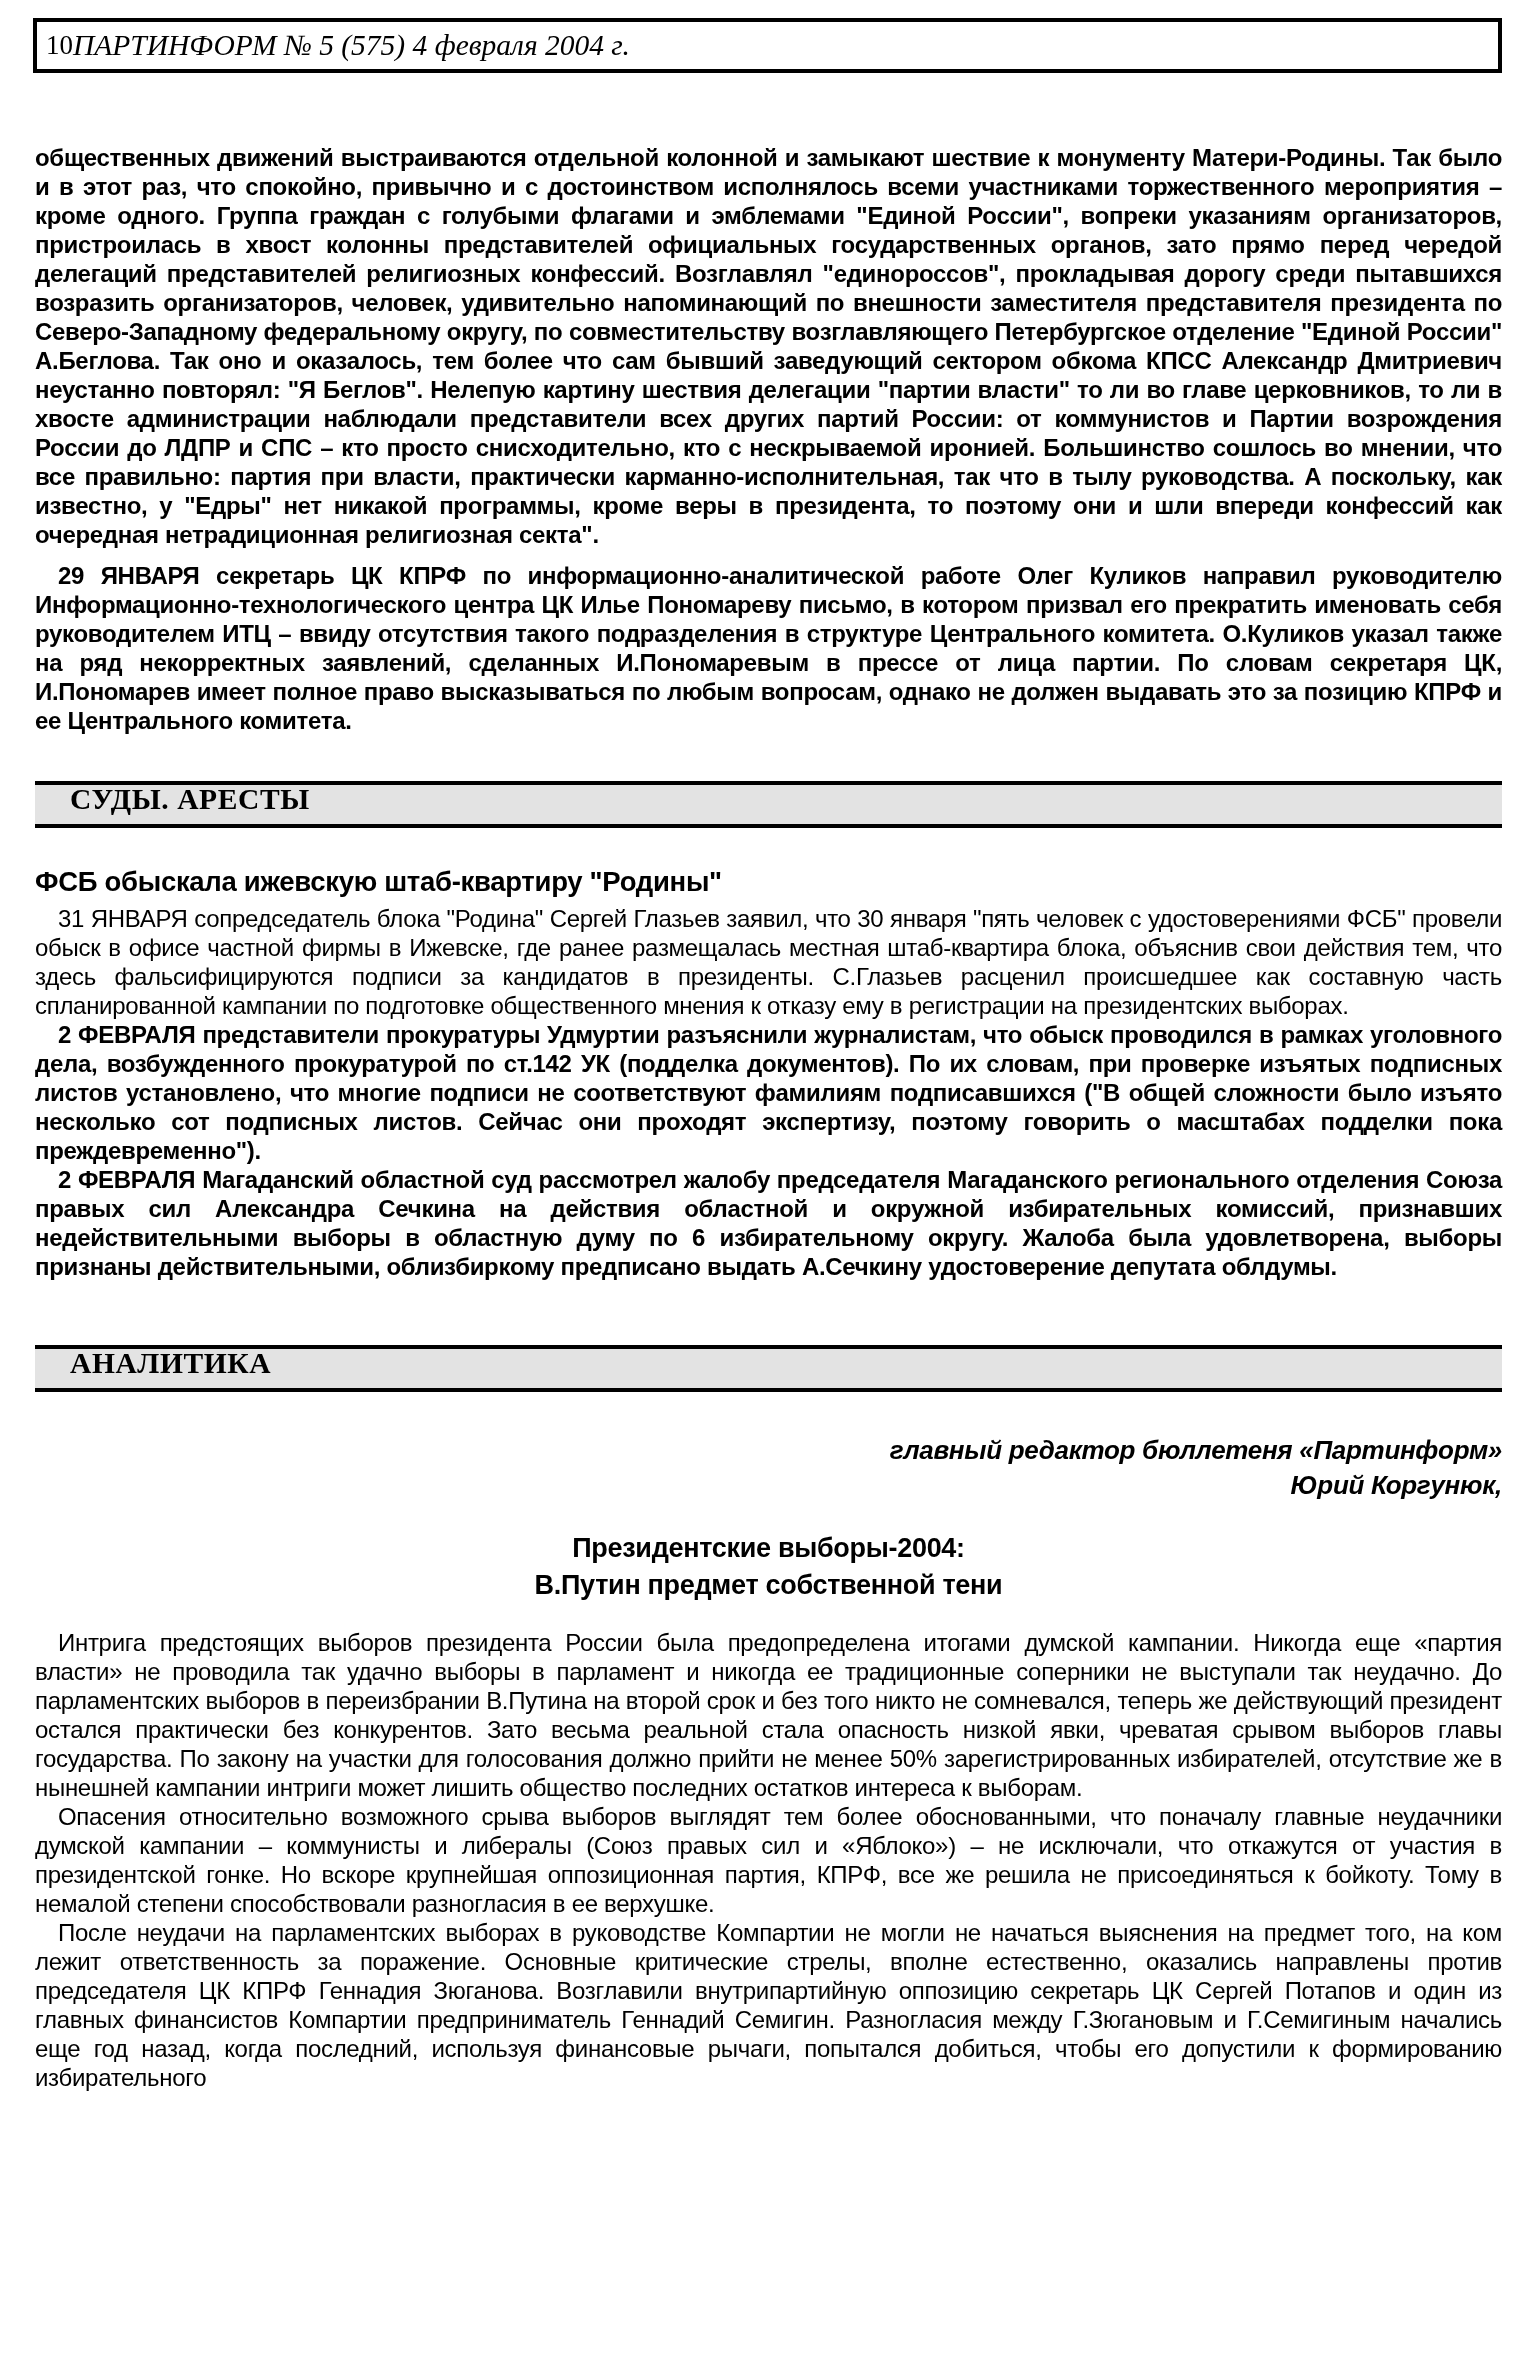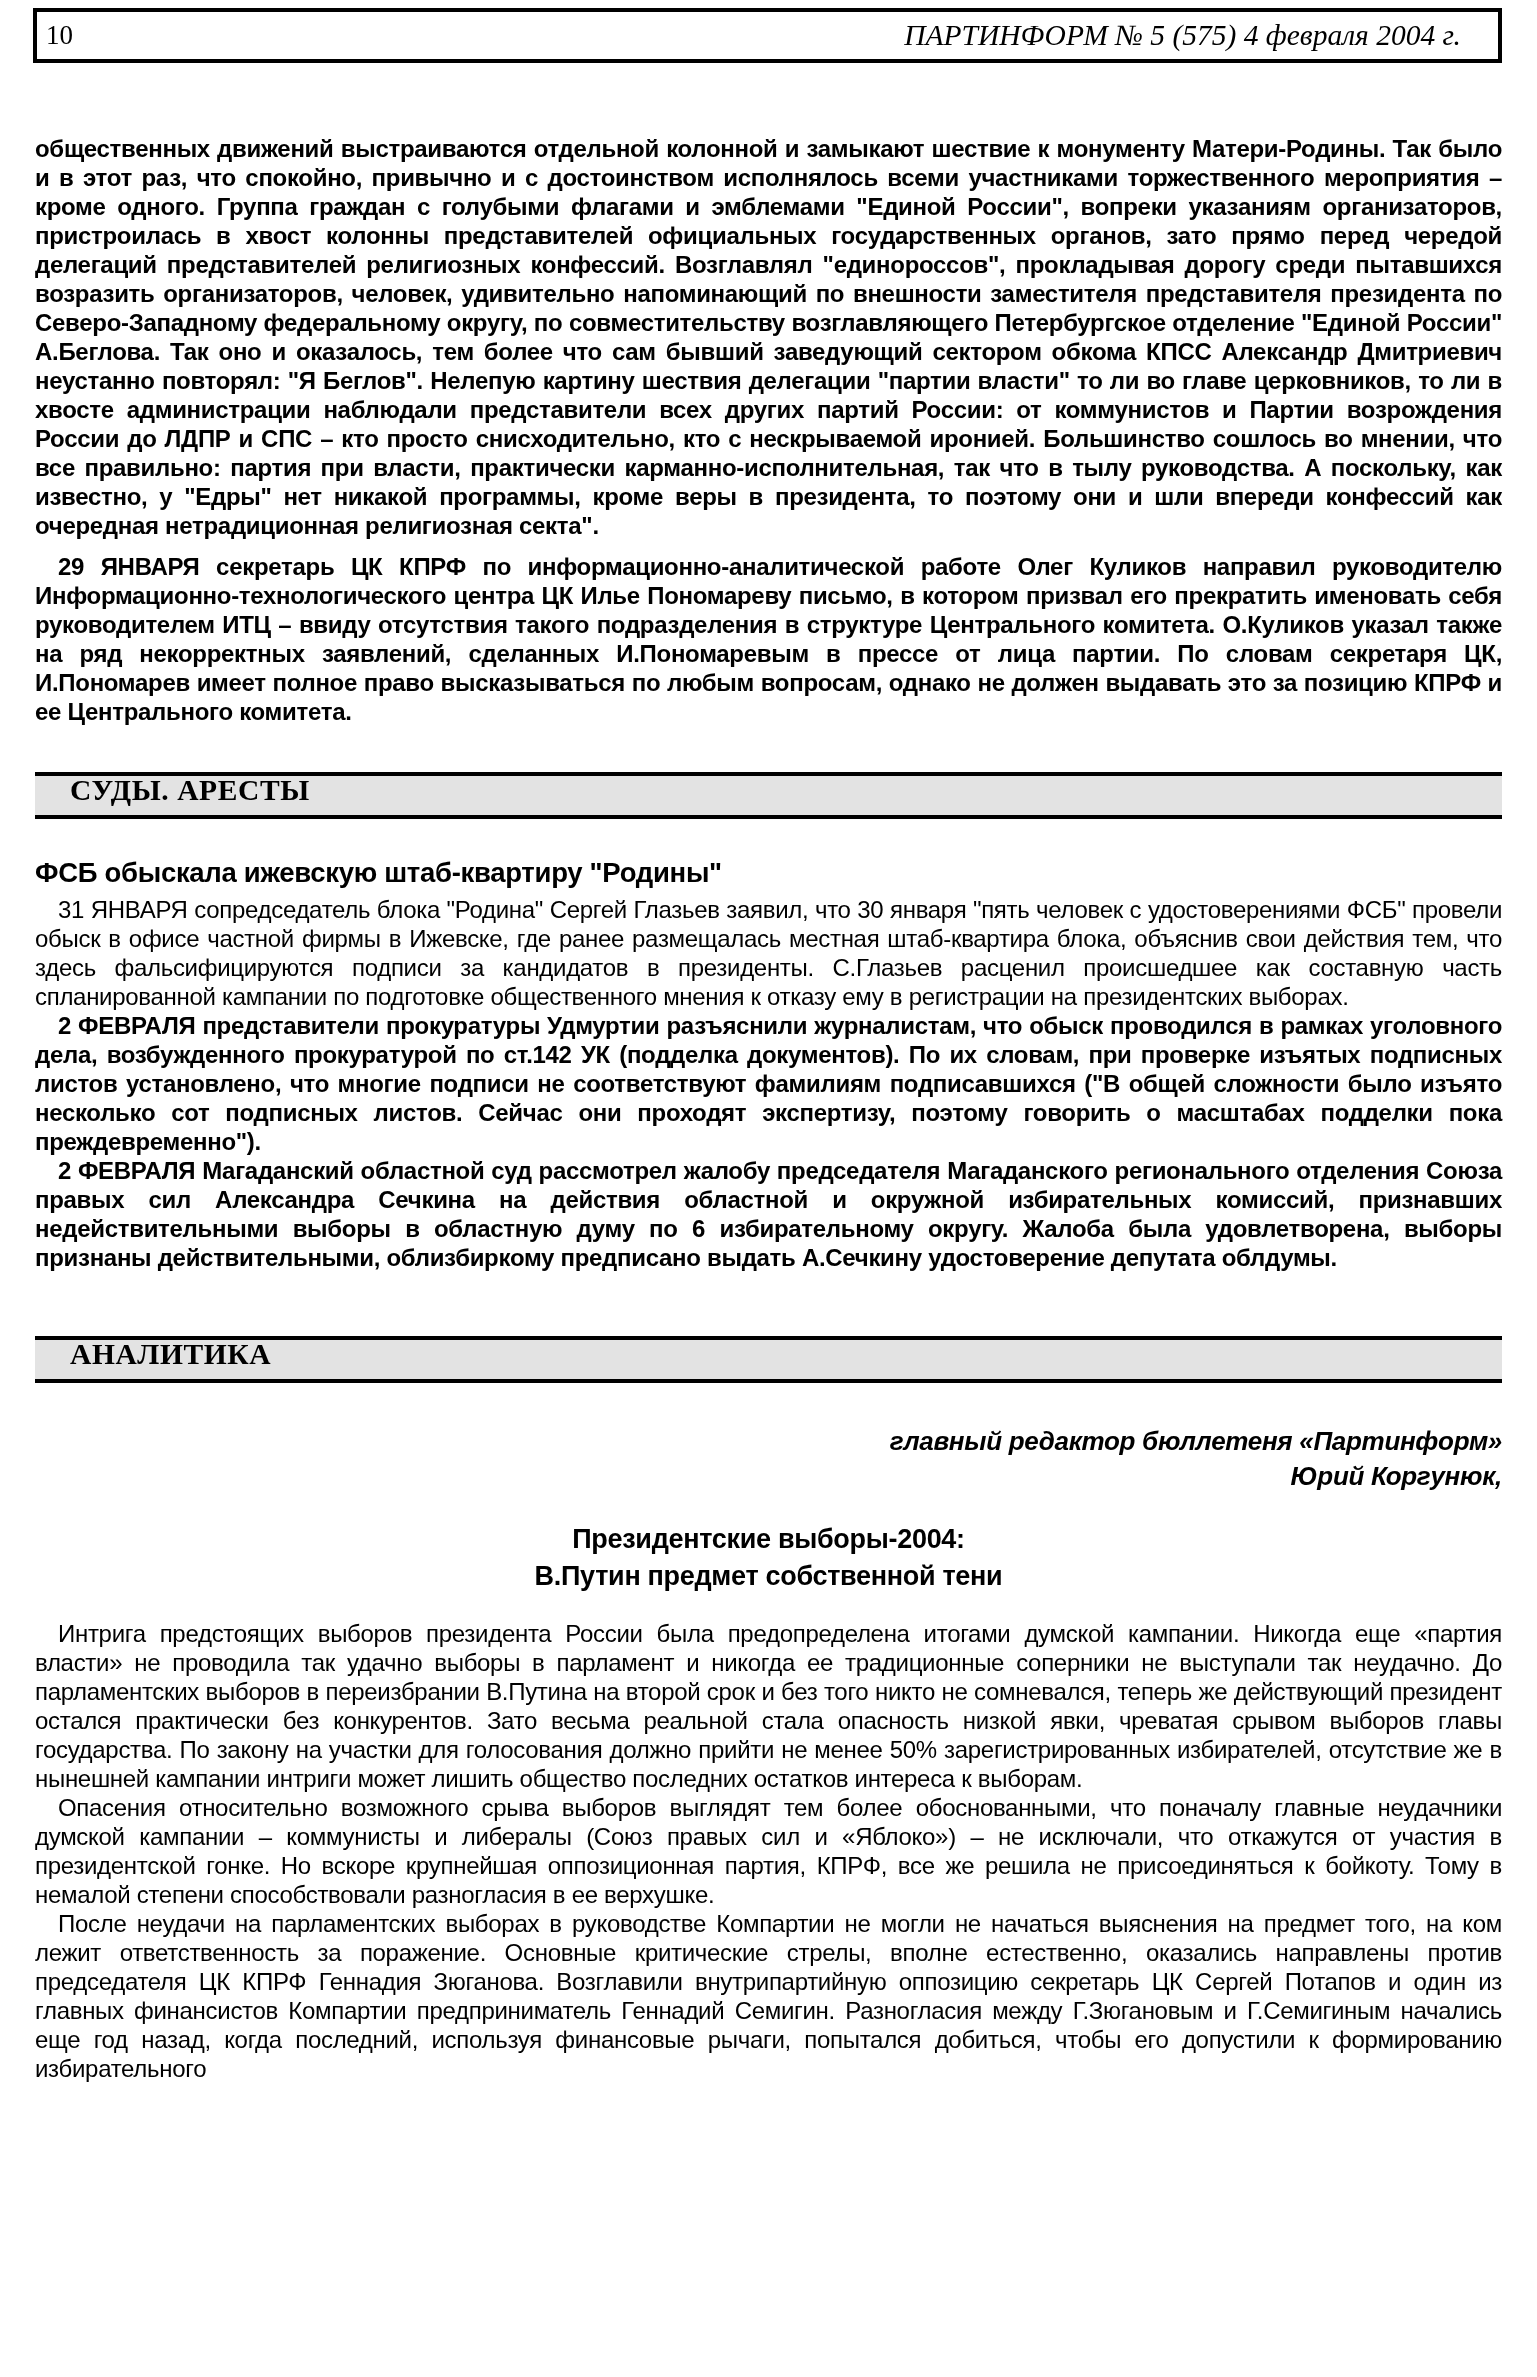--- a/index.html
+++ b/index.html
@@ -13,48 +13,48 @@
     height: 2377px;
     background: #ffffff;
     color: #000000;
     font-family: "Liberation Sans", sans-serif;
     overflow: hidden;
   }
   
   .header-bar {
     position: absolute;
     left: 33px;
-    top: 8px;
+    top: 18px;
     width: 1469px;
     height: 55px;
     box-sizing: border-box;
     border: 4.5px solid #000000;
     background: #ffffff;
     display: flex;
     align-items: center;
-    justify-content: space-between;
+    justify-content: flex-start;
   }
   .page-number {
     font-family: "Liberation Serif", serif;
     font-size: 27px;
     padding-left: 9px;
     line-height: 1;
   }
   .header-title {
     font-family: "Liberation Serif", serif;
     font-style: italic;
     font-size: 29.5px;
     padding-right: 37px;
     line-height: 1;
   }
   
   .content {
     position: absolute;
     left: 35px;
-    top: 134px;
+    top: 143px;
     width: 1467px;
   }
   p.body {
     margin: 0;
     font-size: 24px;
     line-height: 29px;
     letter-spacing: -0.3px;
     text-align: justify;
     text-justify: inter-word;
   }

